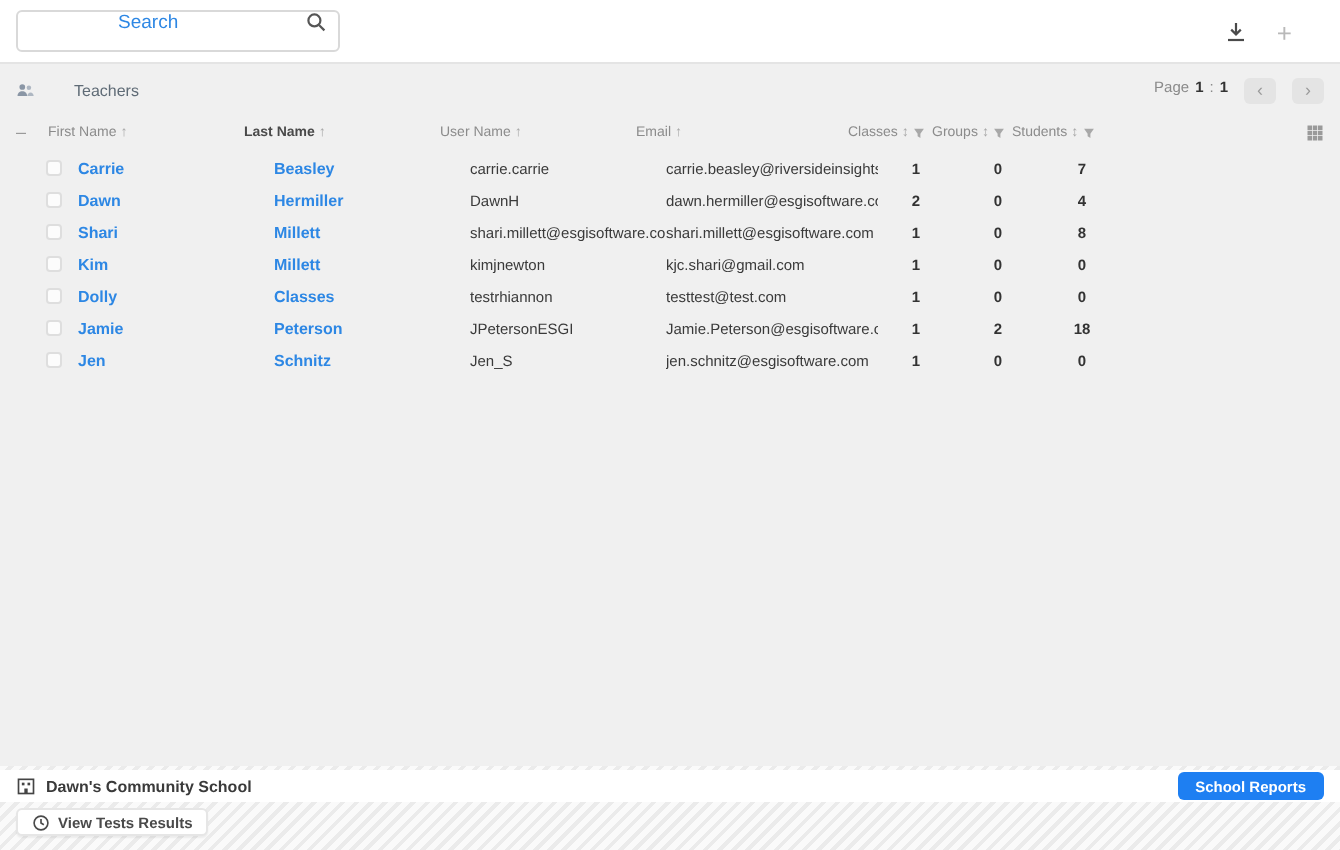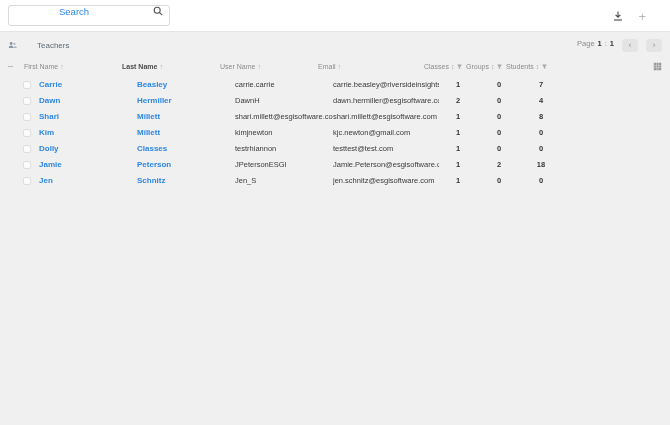--- a/index.html
+++ b/index.html
@@ -182,21 +182,21 @@
       <div class="num">0</div>
       <div class="num">8</div>
       <div></div>
       <div></div>
     </div>
       <div class="trow">
       <div><span class="cb"></span></div>
       <div class="link">Kim</div>
       <div class="link">Millett</div>
       <div class="cell">kimjnewton</div>
-      <div class="cell">kjc.newton@gmail.com</div>
+      <div class="cell">kjc.shari@gmail.com</div>
       <div class="num">1</div>
       <div class="num">0</div>
       <div class="num">0</div>
       <div></div>
       <div></div>
     </div>
       <div class="trow">
       <div><span class="cb"></span></div>
       <div class="link">Dolly</div>
       <div class="link">Classes</div>
@@ -227,14 +227,33 @@
       <div class="cell">Jen_S</div>
       <div class="cell">jen.schnitz@esgisoftware.com</div>
       <div class="num">1</div>
       <div class="num">0</div>
       <div class="num">0</div>
       <div></div>
       <div></div>
     </div>
     </div>
 
+  <div class="footer">
+    <div class="school-bar">
+      <svg width="10" height="10" viewBox="0 0 12 12">
+        <rect x="1.5" y="2" width="9" height="8.5" fill="none" stroke="#444" stroke-width="1"></rect>
+        <rect x="3.5" y="4" width="1.6" height="1.6" fill="#444"></rect>
+        <rect x="6.9" y="4" width="1.6" height="1.6" fill="#444"></rect>
+        <rect x="5" y="7.5" width="2" height="3" fill="#444"></rect>
+      </svg>
+      <span>Dawn's Community School</span>
+      <button class="reports-btn">School Reports</button>
+    </div>
+    <button class="view-tests">
+      <svg width="9" height="9" viewBox="0 0 12 12">
+        <circle cx="6" cy="6" r="4.6" fill="none" stroke="#4a4a4a" stroke-width="1.1"></circle>
+        <path d="M6 3.4V6l1.9 1.2" fill="none" stroke="#4a4a4a" stroke-width="1.1"></path>
+      </svg>
+      <span>View Tests Results</span>
+    </button>
+  </div>
 
 </div>
 
 </body></html>

